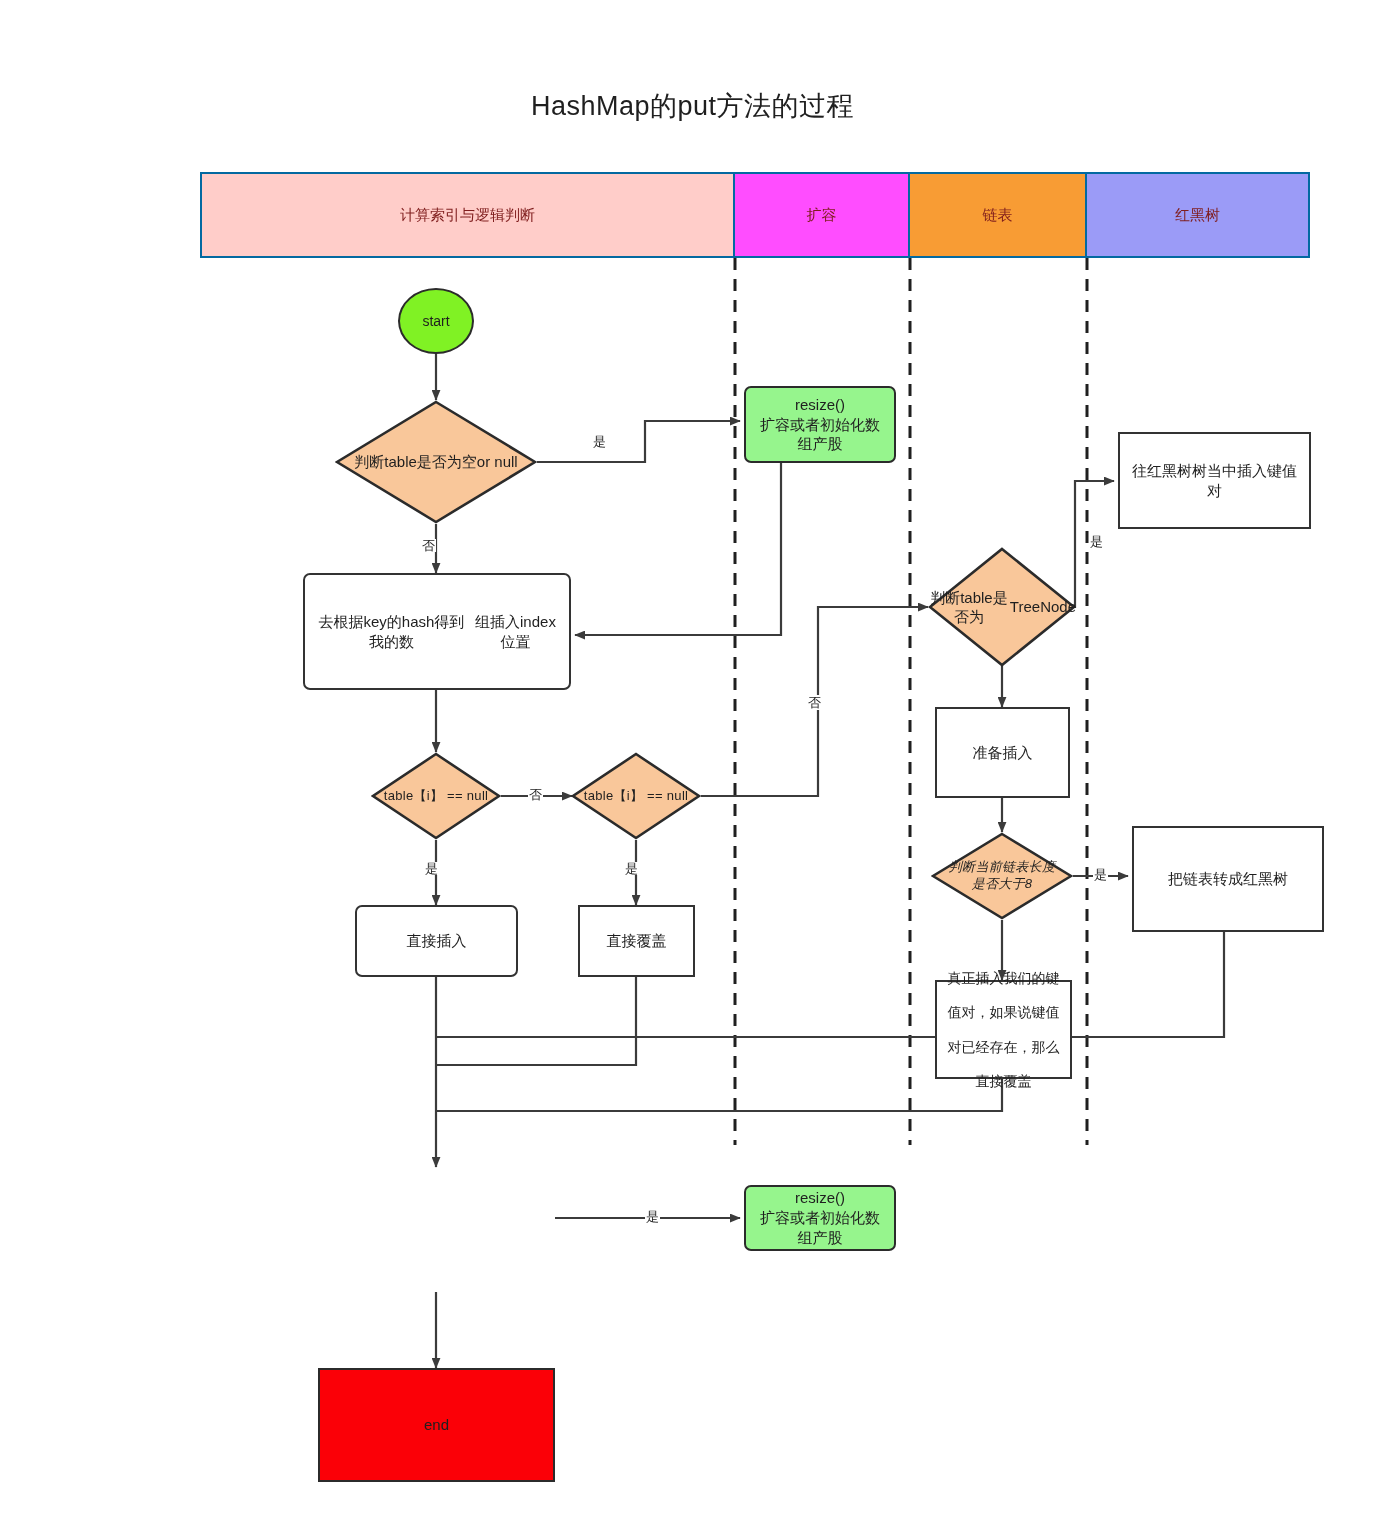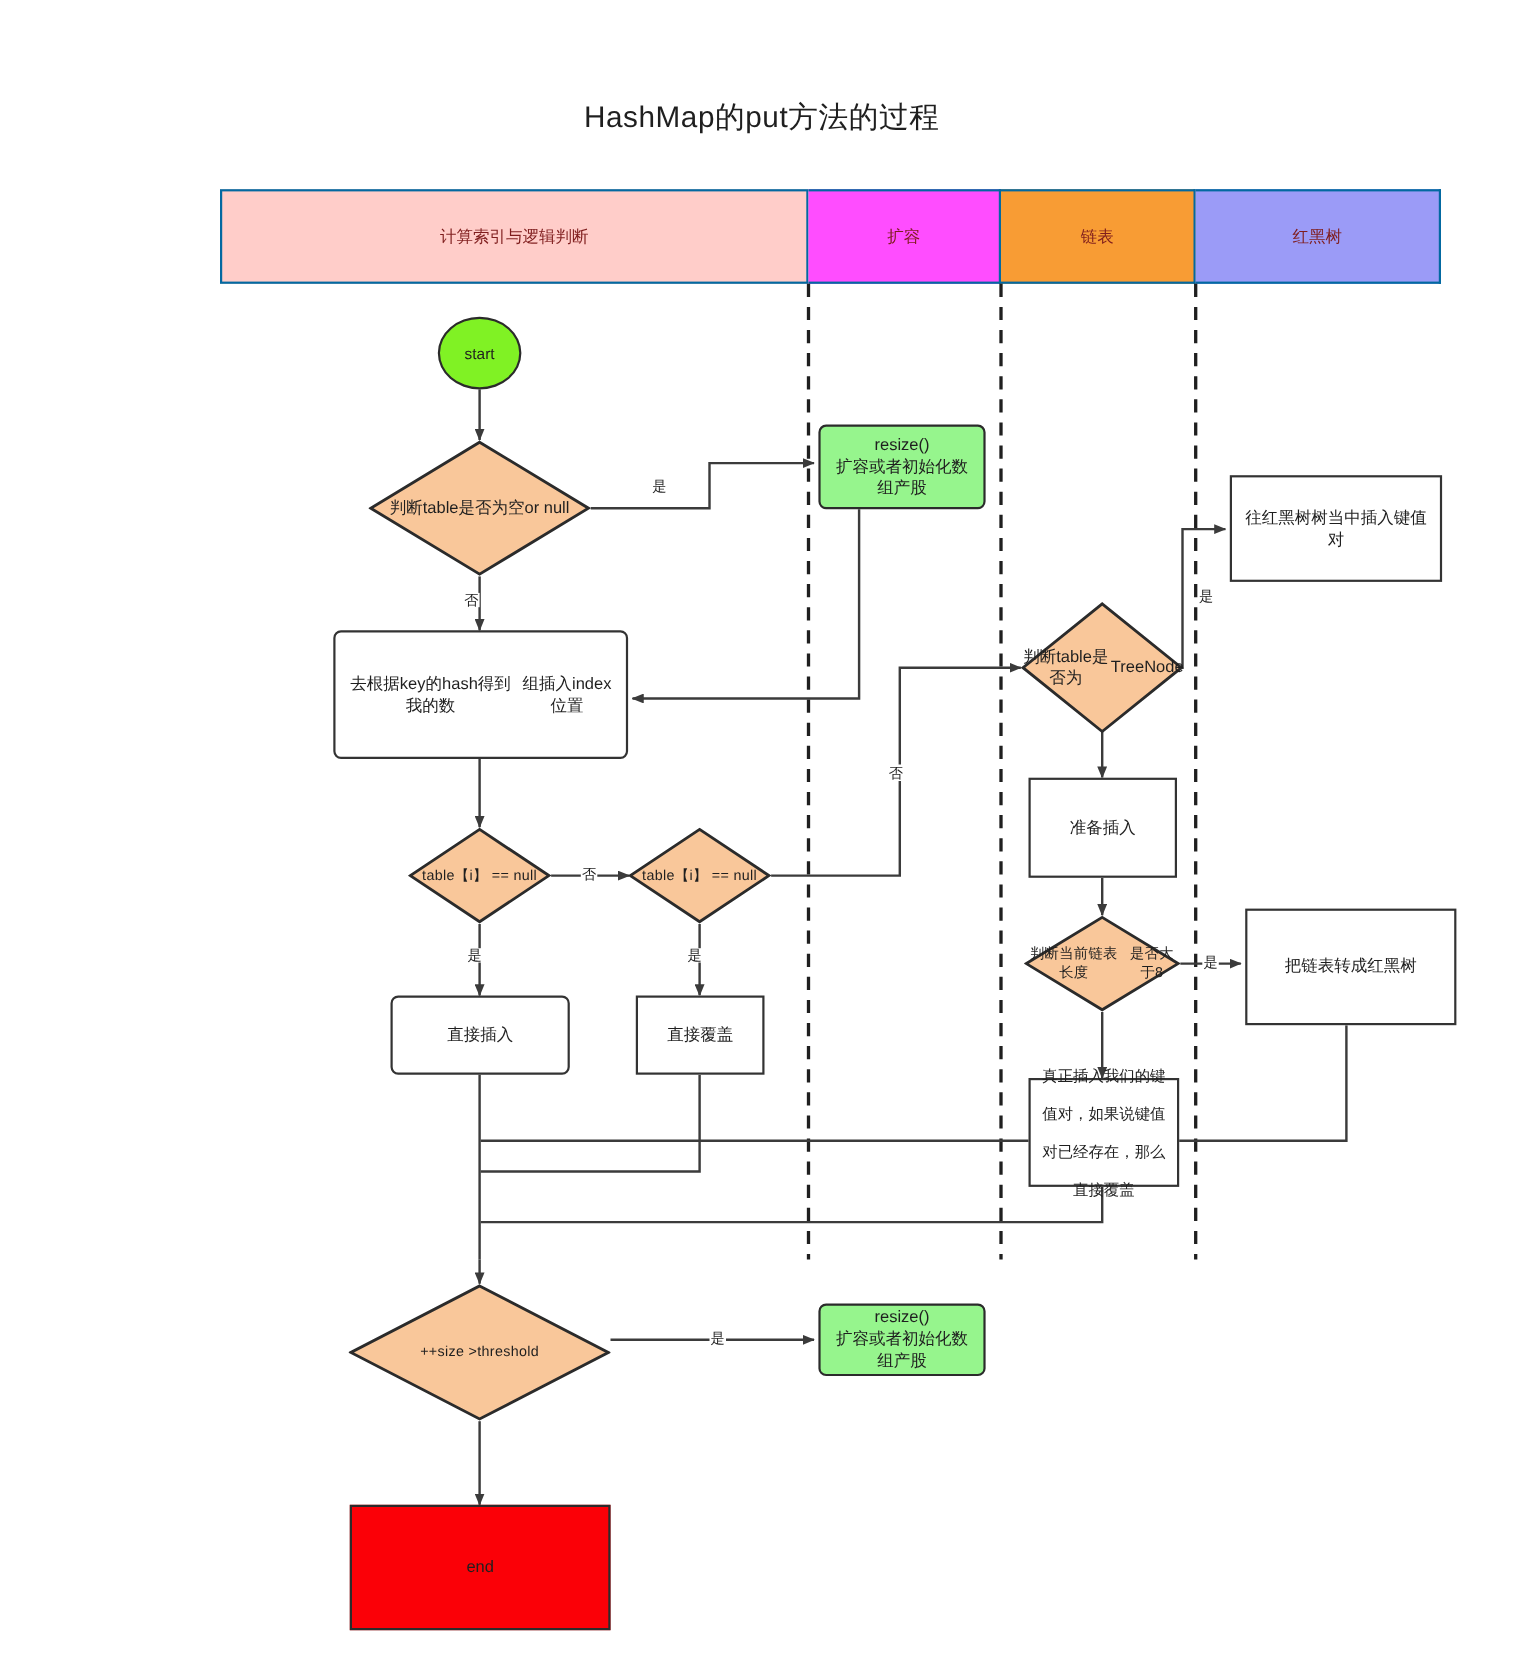--- a/index.html
+++ b/index.html
@@ -251,43 +251,37 @@
   </div>
 
   <div class="node proc" style="left:935px;top:707px;width:135px;height:91px;">
     <span>准备插入</span>
   </div>
 
   <div class="diamond-wrap" style="left:931px;top:832px;width:142px;height:88px;">
     <svg width="142" height="88" viewBox="0 0 142 88">
       <polygon points="71,2 140,44 71,86 2,44" fill="#f9c79a" stroke="#2b2b2b" stroke-width="2.6"></polygon>
     </svg>
-    <div class="diamond-label small" style="flex-direction:row;">
+    <div class="diamond-label small" style="flex-direction:column;font-style:italic;">
       <span>判断当前链表长度</span>
       <span>是否大于8</span>
     </div>
   </div>
 
   <div class="node proc" style="left:1132px;top:826px;width:192px;height:106px;">
     <span>把链表转成红黑树</span>
   </div>
 
   <div class="node proc" style="left:935px;top:980px;width:137px;height:99px;flex-direction:column;font-size:14px;gap:16px;">
     <span>真正插入我们的键</span>
     <span>值对，如果说键值</span>
     <span>对已经存在，那么</span>
     <span>直接覆盖</span>
   </div>
 
-  <div class="diamond-wrap" style="left:317px;top:1167px;width:238px;height:125px;">
-    <svg width="238" height="125" viewBox="0 0 238 125">
-      <polygon points="119,2 236,62.5 119,123 2,62.5" fill="#f9c79a" stroke="#2b2b2b" stroke-width="2.6"></polygon>
-    </svg>
-    <div class="diamond-label small">++size &gt;threshold</div>
-  </div>
 
   <div class="node resize-box" style="left:744px;top:1185px;width:152px;height:66px;flex-direction:column;">
     <span>resize()</span>
     <span>扩容或者初始化数</span>
     <span>组产股</span>
   </div>
 
   <div class="node terminator-end" style="left:318px;top:1368px;width:237px;height:114px;">
     <span>end</span>
   </div>

